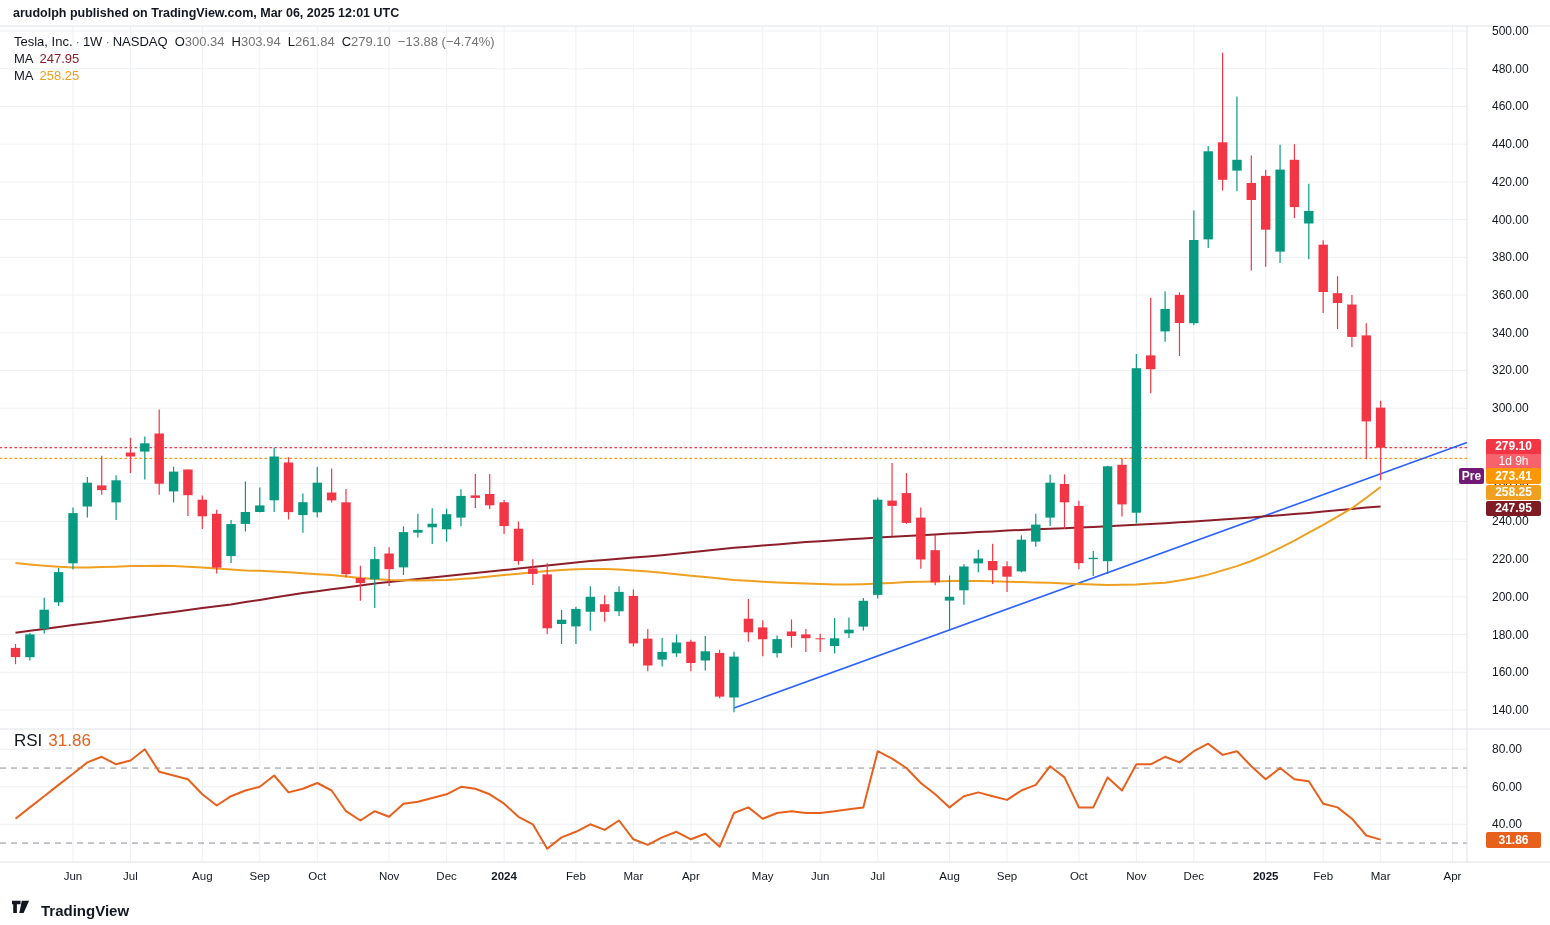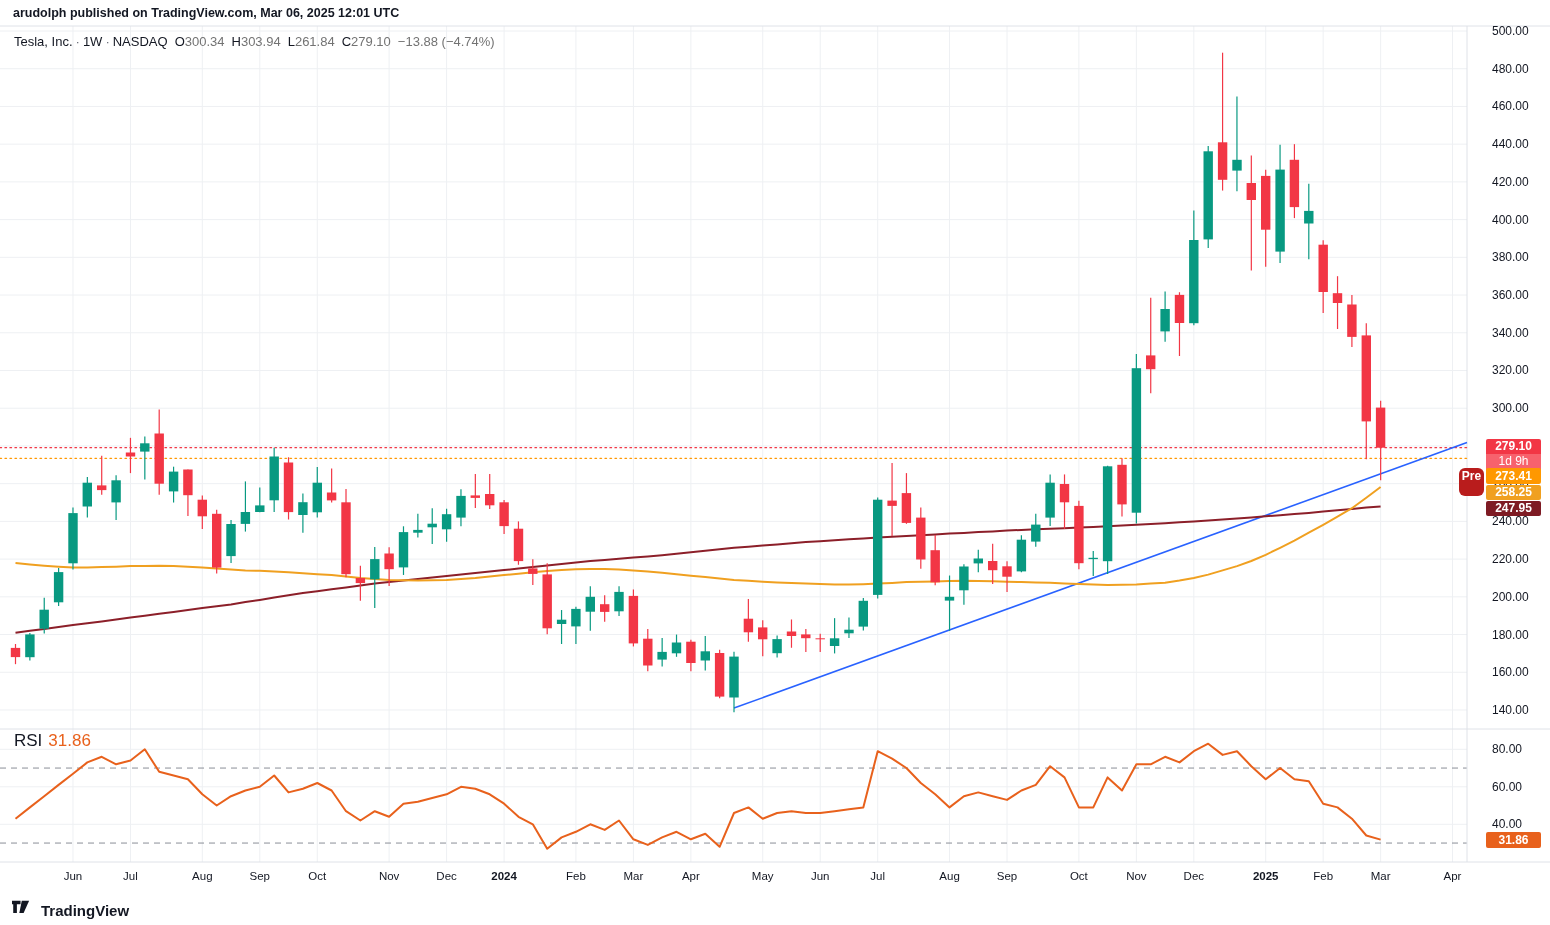--- a/index.html
+++ b/index.html
@@ -13,21 +13,21 @@
   .ohlc-letter{color:#131722;margin-left:7px;}
   .val-red{color:#737373;}
   .ma-val-slow{color:#8c1f29;margin-left:6px;}
   .ma-val-fast{color:#f0a020;margin-left:6px;}
   .rsi-legend{position:absolute;left:14px;top:731px;font-size:17px;}
   .rsi-val{color:#e8611c;margin-left:6px;}
   .badge{position:absolute;color:#fff;font-size:12px;font-weight:700;text-align:center;border-radius:2px;}
   .badge-last{left:1486px;top:439px;width:55px;background:#f23645;}
   .badge-last .line1{height:15px;line-height:15px;}
   .badge-last .line2{height:24px;line-height:14px;background:#f7626d;font-weight:400;border-radius:0 0 2px 2px;}
-  .badge-pre-label{left:1459px;top:468px;width:25px;height:28px;line-height:16px;background:#b91c1c;border-radius:6px;}
+  .badge-pre-label{left:1459px;top:468px;width:25px;height:16px;line-height:16px;background:#701a75;}
   .badge-pre-price{left:1486px;top:468px;width:55px;height:16px;line-height:16px;background:#ff9800;}
   .badge-ma-fast{left:1486px;top:485px;width:55px;height:15px;line-height:15px;background:#f0a020;}
   .badge-ma-slow{left:1486px;top:501px;width:55px;height:15px;line-height:15px;background:#7e1b24;}
   .badge-rsi{left:1486px;top:832px;width:55px;height:16px;line-height:16px;background:#e8611c;}
   .tv-footer{position:absolute;left:12px;top:897px;display:flex;align-items:flex-end;gap:7px;}
   .tv-footer .brand{font-size:15px;font-weight:600;color:#131722;}
 </style>
 </head>
 <body>
 
@@ -542,20 +542,26 @@
         <text x="1452.5" y="880" fill="#131722" font-size="11.5" text-anchor="middle">Apr</text>
       </g>
     </svg>
 
   <div class="pub-header">arudolph published on TradingView.com, Mar 06, 2025 12:01 UTC</div>
 
   <div class="legend">
     <div class="legend-row">
       <span>Tesla, Inc.</span><span class="sep">·</span><span>1W</span><span class="sep">·</span><span>NASDAQ</span><span class="ohlc-letter">O</span><span class="val-red">300.34</span><span class="ohlc-letter">H</span><span class="val-red">303.94</span><span class="ohlc-letter">L</span><span class="val-red">261.84</span><span class="ohlc-letter">C</span><span class="val-red">279.10</span><span class="val-red" style="margin-left:7px">−13.88 (−4.74%)</span>
     </div>
+    <div class="legend-row">
+      <span>MA</span><span class="ma-val-slow">247.95</span>
+    </div>
+    <div class="legend-row">
+      <span>MA</span><span class="ma-val-fast">258.25</span>
+    </div>
   </div>
 
   <div class="rsi-legend">
     <span>RSI</span><span class="rsi-val">31.86</span>
   </div>
 
   <div class="badge badge-last">
     <div class="line1">279.10</div>
     <div class="line2">1d 9h</div>
   </div>

